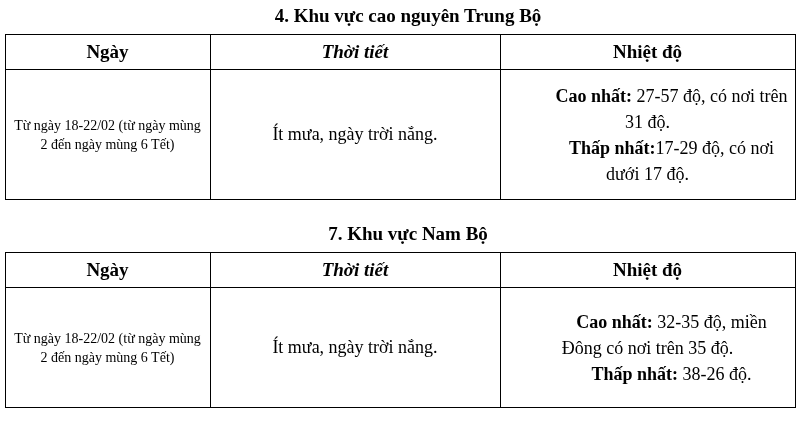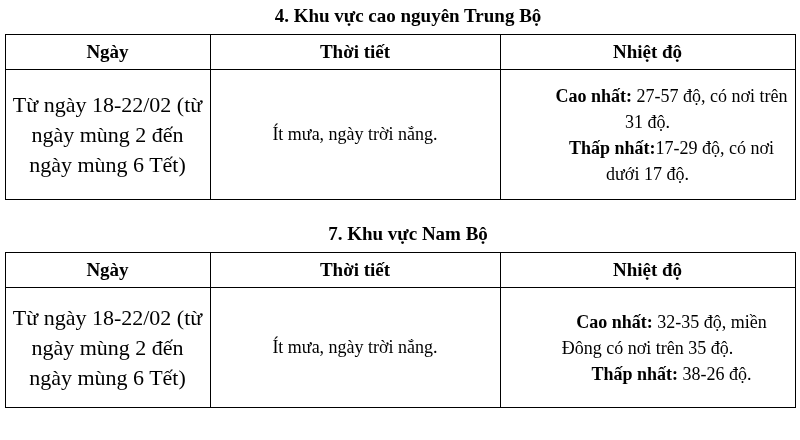--- a/index.html
+++ b/index.html
@@ -44,27 +44,27 @@
     box-sizing: border-box;
   }
   table.wx thead th {
     text-align: center;
     font-weight: bold;
     font-size: 19px;
     line-height: 26px;
     height: 34px;
   }
   .col-day { width: 205px; font-family: Liberation Serif, serif; }
-  .col-wx  { width: 290px; }
+  .col-wx  { width: 290px; font-style: italic; }
   .col-temp{ width: 295px; }
 
   td.day {
     text-align: center;
-    font-size: 22px;
-    line-height: 30px;
+    font-size: 14px;
+    line-height: 19px;
     font-weight: normal;
   }
   td.weather {
     text-align: center;
     font-size: 18px;
     line-height: 25px;
     font-family: Liberation Serif, serif;
   }
   td.temp {
     text-align: center;

